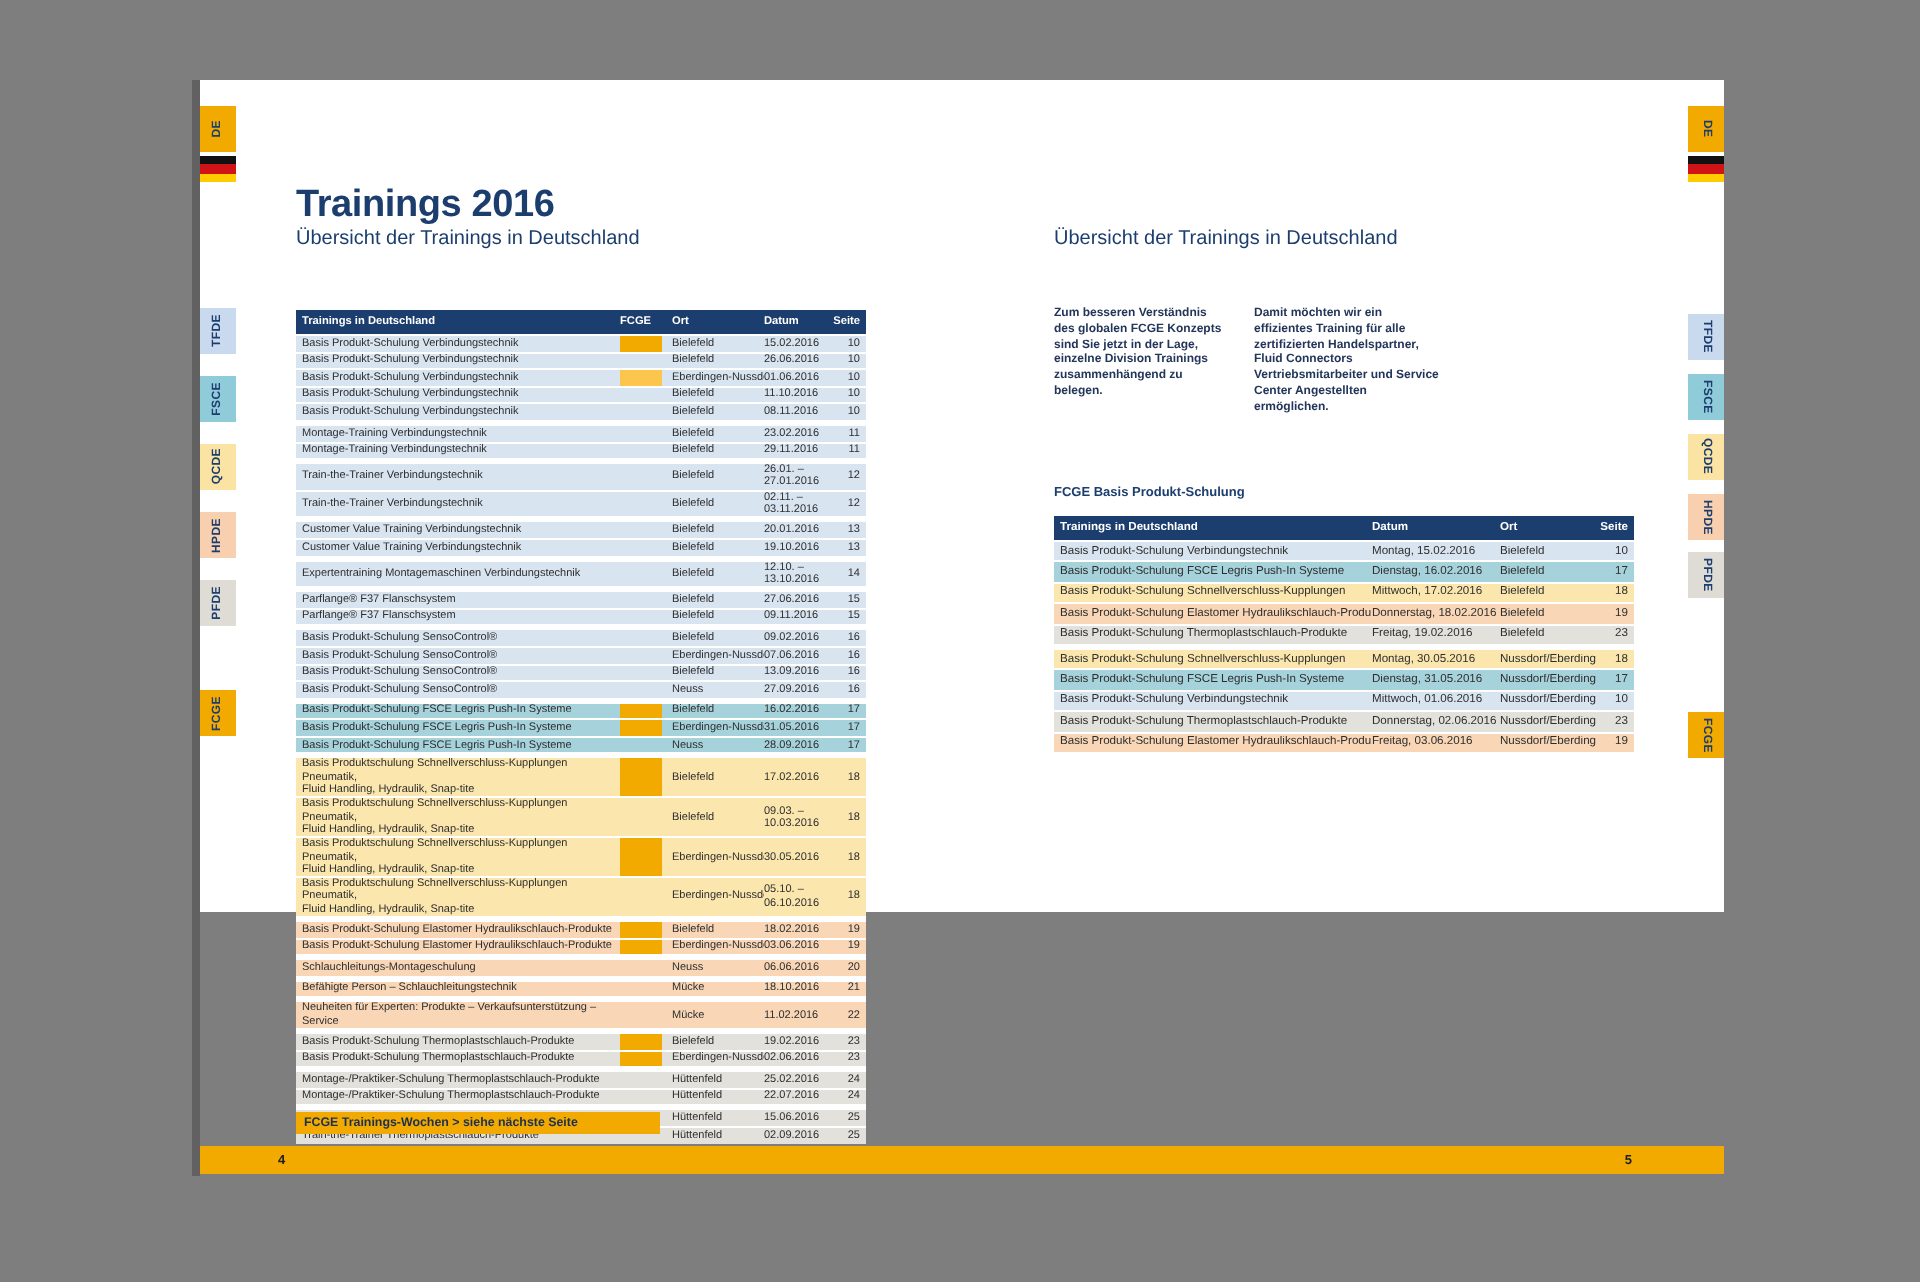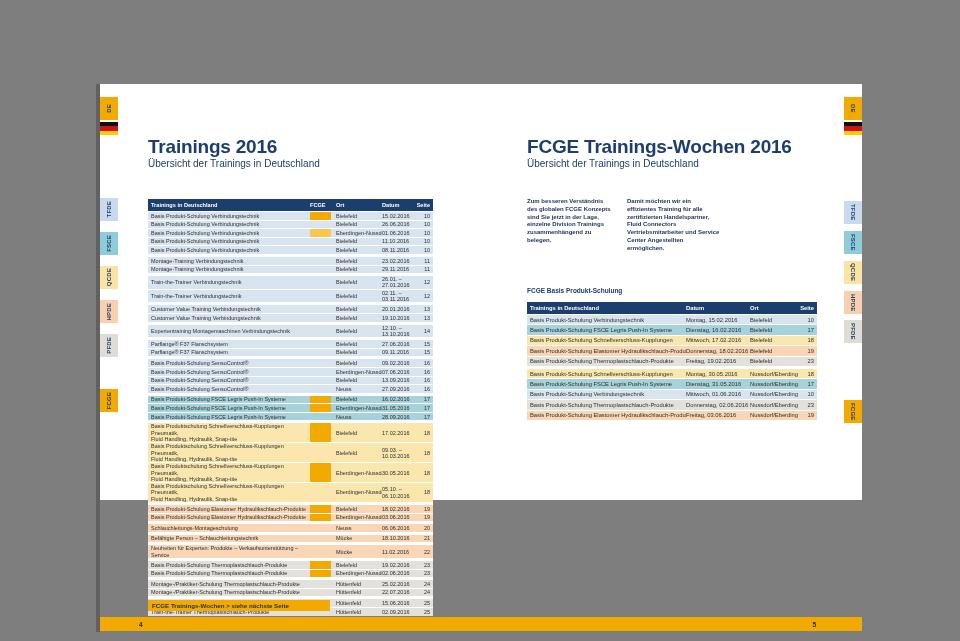--- a/index.html
+++ b/index.html
@@ -1,18 +1,18 @@
 <!DOCTYPE html>
 <html><head>
 <meta charset="utf-8">
 <style>
   html,body{margin:0;padding:0;}
   body{font-family:"Liberation Sans",sans-serif;}
   .stage{position:relative;width:960px;height:641px;background:#7e7e7e;overflow:hidden;}
-  .spread{position:absolute;left:100px;top:40px;width:762px;height:416px;background:#ffffff;margin-top:44px;}
+  .spread{position:absolute;left:100px;top:40px;width:762px;height:416px;background:#ffffff;}
   .edge-shadow{position:absolute;left:-4px;top:0;width:4px;height:548px;background:#616161;}
 
   
   .de-tab{position:absolute;top:13px;width:18px;height:23px;background:#f2a900;display:flex;align-items:center;justify-content:center;}
   .de-tab.left{left:0;} .de-tab.right{right:0;}
   .flag{position:absolute;top:38px;width:18px;height:13px;display:flex;flex-direction:column;}
   .flag.left{left:0;} .flag.right{right:0;}
   .flag .s1{flex:1;background:#111111;} .flag .s2{flex:1;background:#d01317;} .flag .s3{flex:1;background:#ffcc00;}
 
   
@@ -420,21 +420,20 @@
             <div class="cell c-fcge"></div>
             <div class="cell c-ort">Hüttenfeld</div>
             <div class="cell c-datum">02.09.2016</div>
             <div class="cell c-seite">25</div>
           </div>
         </div>
     </div>
 
     <div class="banner">FCGE Trainings-Wochen &gt; siehe nächste Seite</div>
 
-    <div class="title r">FCGE Trainings-Wochen 2016</div>
     <div class="subtitle r">Übersicht der Trainings in Deutschland</div>
     <div class="intro c1">Zum besseren Verständnis des globalen FCGE Konzepts sind Sie jetzt in der Lage, einzelne Division Trainings zusammenhängend zu belegen.</div>
     <div class="intro c2">Damit möchten wir ein effizientes Training für alle zertifizierten Handelspartner, Fluid Connectors Vertriebsmitarbeiter und Service Center Angestellten ermöglichen.</div>
     <div class="table-label">FCGE Basis Produkt-Schulung</div>
 
     <div class="dtable rt">
       <div class="thead">
         <div class="cell c-name">Trainings in Deutschland</div>
         <div class="cell c-datum">Datum</div>
         <div class="cell c-ort">Ort</div>

